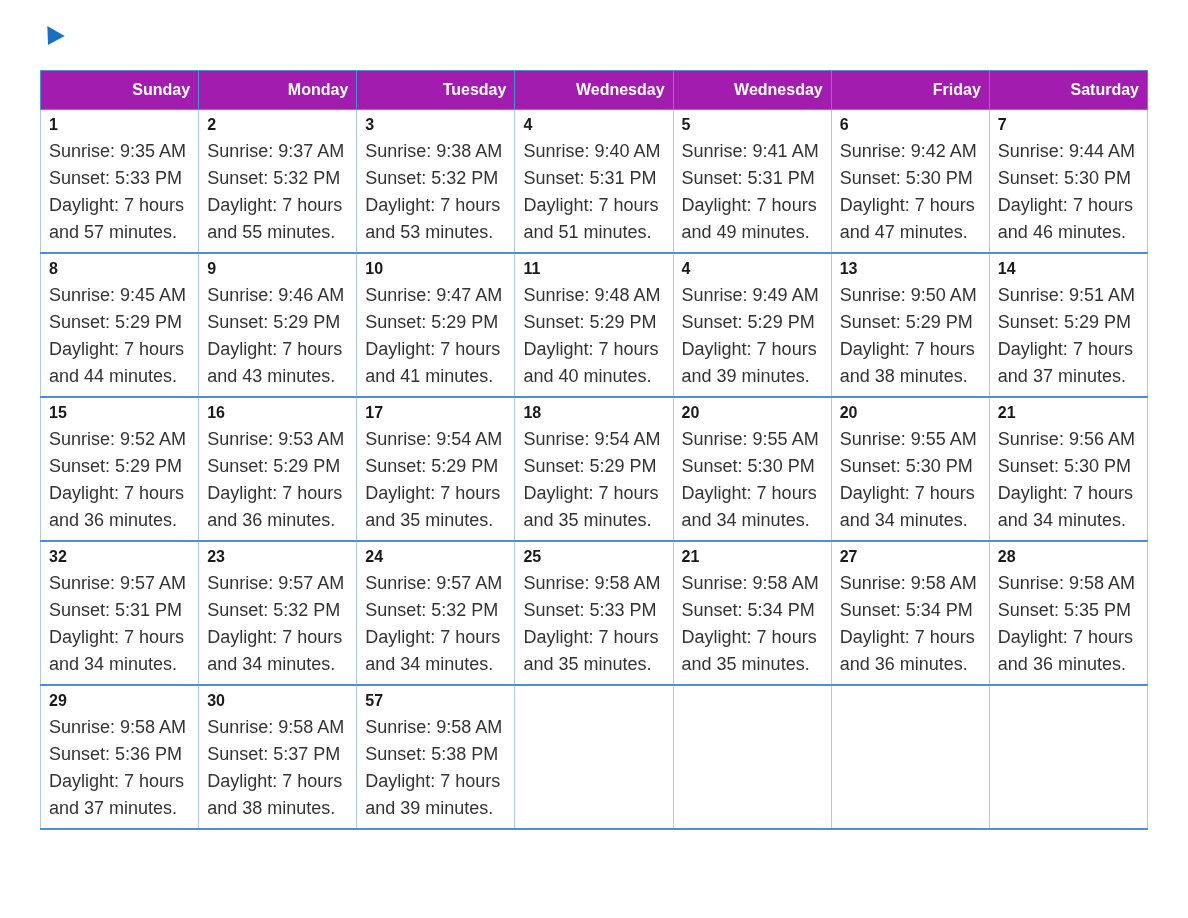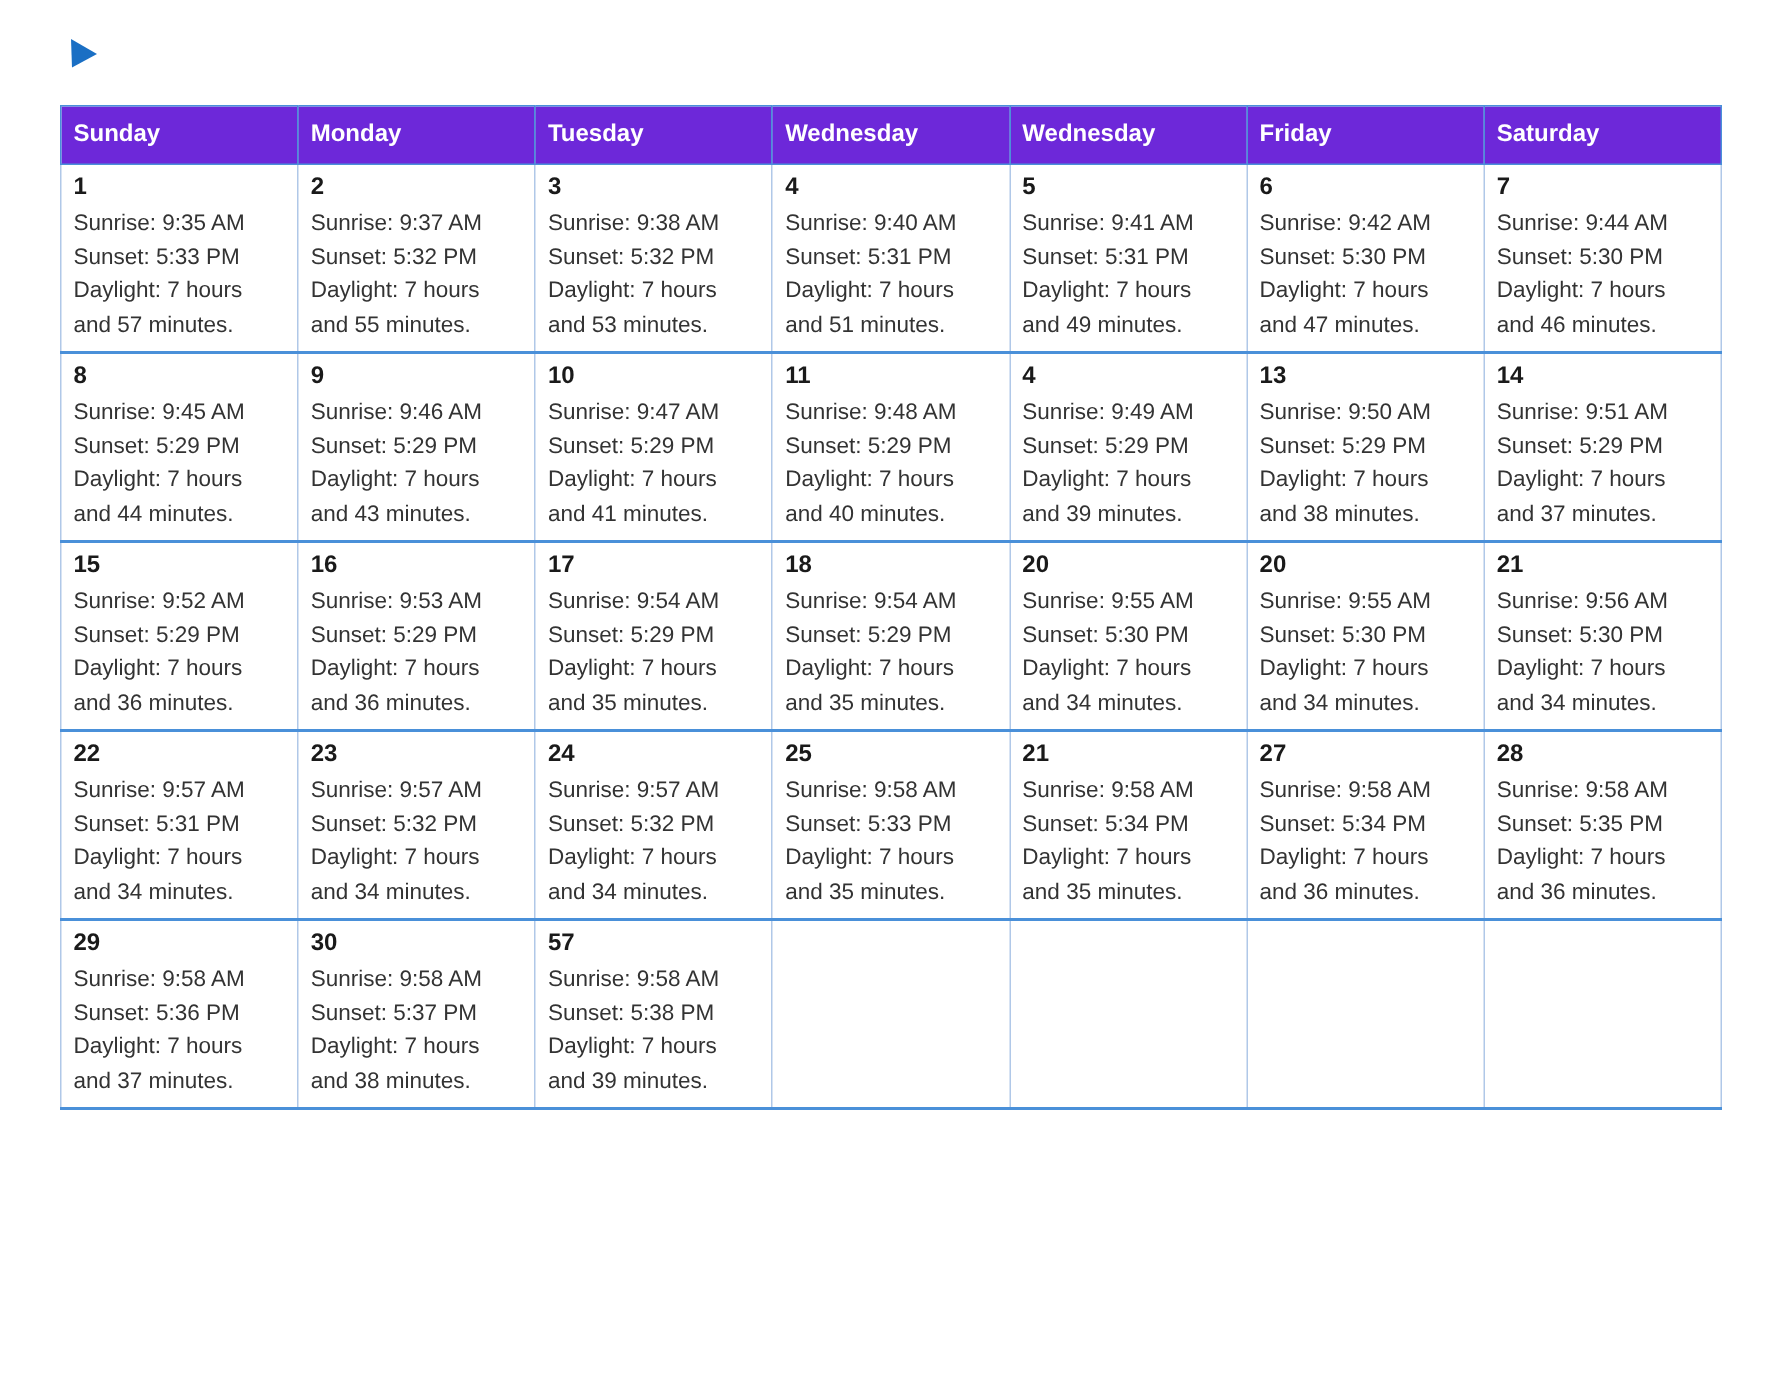--- a/index.html
+++ b/index.html
@@ -63,26 +63,26 @@
       font-weight: normal;
       color: #1a1a1a;
       margin-top: 4px;
     }
     .calendar {
       width: 100%;
       border-collapse: collapse;
       border: 1px solid #4a90d9;
     }
     .calendar thead tr th {
-      background-color: #6d28d9;
+      background-color: #a21caf;
       color: #fff;
       font-size: 16px;
       font-weight: bold;
       padding: 10px 8px;
-      text-align: left;
+      text-align: right;
       border: 1px solid #4a90d9;
     }
     .calendar tbody tr td {
       vertical-align: top;
       padding: 6px 8px;
       border: 1px solid #b0c8e8;
       font-size: 13px;
       color: #333;
       min-width: 150px;
       height: 100px;
@@ -91,21 +91,21 @@
       border-bottom: 2px solid #4a90d9;
     }
     .day-number {
       font-size: 16px;
       font-weight: bold;
       color: #1a1a1a;
       display: block;
       margin-bottom: 4px;
     }
     .day-info {
-      font-size: 15px;
+      font-size: 18px;
       color: #333;
       line-height: 1.5;
     }
     .empty-cell {
       background: #fff;
     }
   </style>
 </head>
 <body>
 
@@ -221,21 +221,21 @@
         <span class="day-number">20</span>
         <span class="day-info">Sunrise: 9:55 AM<br>Sunset: 5:30 PM<br>Daylight: 7 hours<br>and 34 minutes.</span>
       </td>
         <td>
         <span class="day-number">21</span>
         <span class="day-info">Sunrise: 9:56 AM<br>Sunset: 5:30 PM<br>Daylight: 7 hours<br>and 34 minutes.</span>
       </td>
       </tr>
       <tr>
         <td>
-        <span class="day-number">22</span>
+        <span class="day-number">32</span>
         <span class="day-info">Sunrise: 9:57 AM<br>Sunset: 5:31 PM<br>Daylight: 7 hours<br>and 34 minutes.</span>
       </td>
         <td>
         <span class="day-number">23</span>
         <span class="day-info">Sunrise: 9:57 AM<br>Sunset: 5:32 PM<br>Daylight: 7 hours<br>and 34 minutes.</span>
       </td>
         <td>
         <span class="day-number">24</span>
         <span class="day-info">Sunrise: 9:57 AM<br>Sunset: 5:32 PM<br>Daylight: 7 hours<br>and 34 minutes.</span>
       </td>

